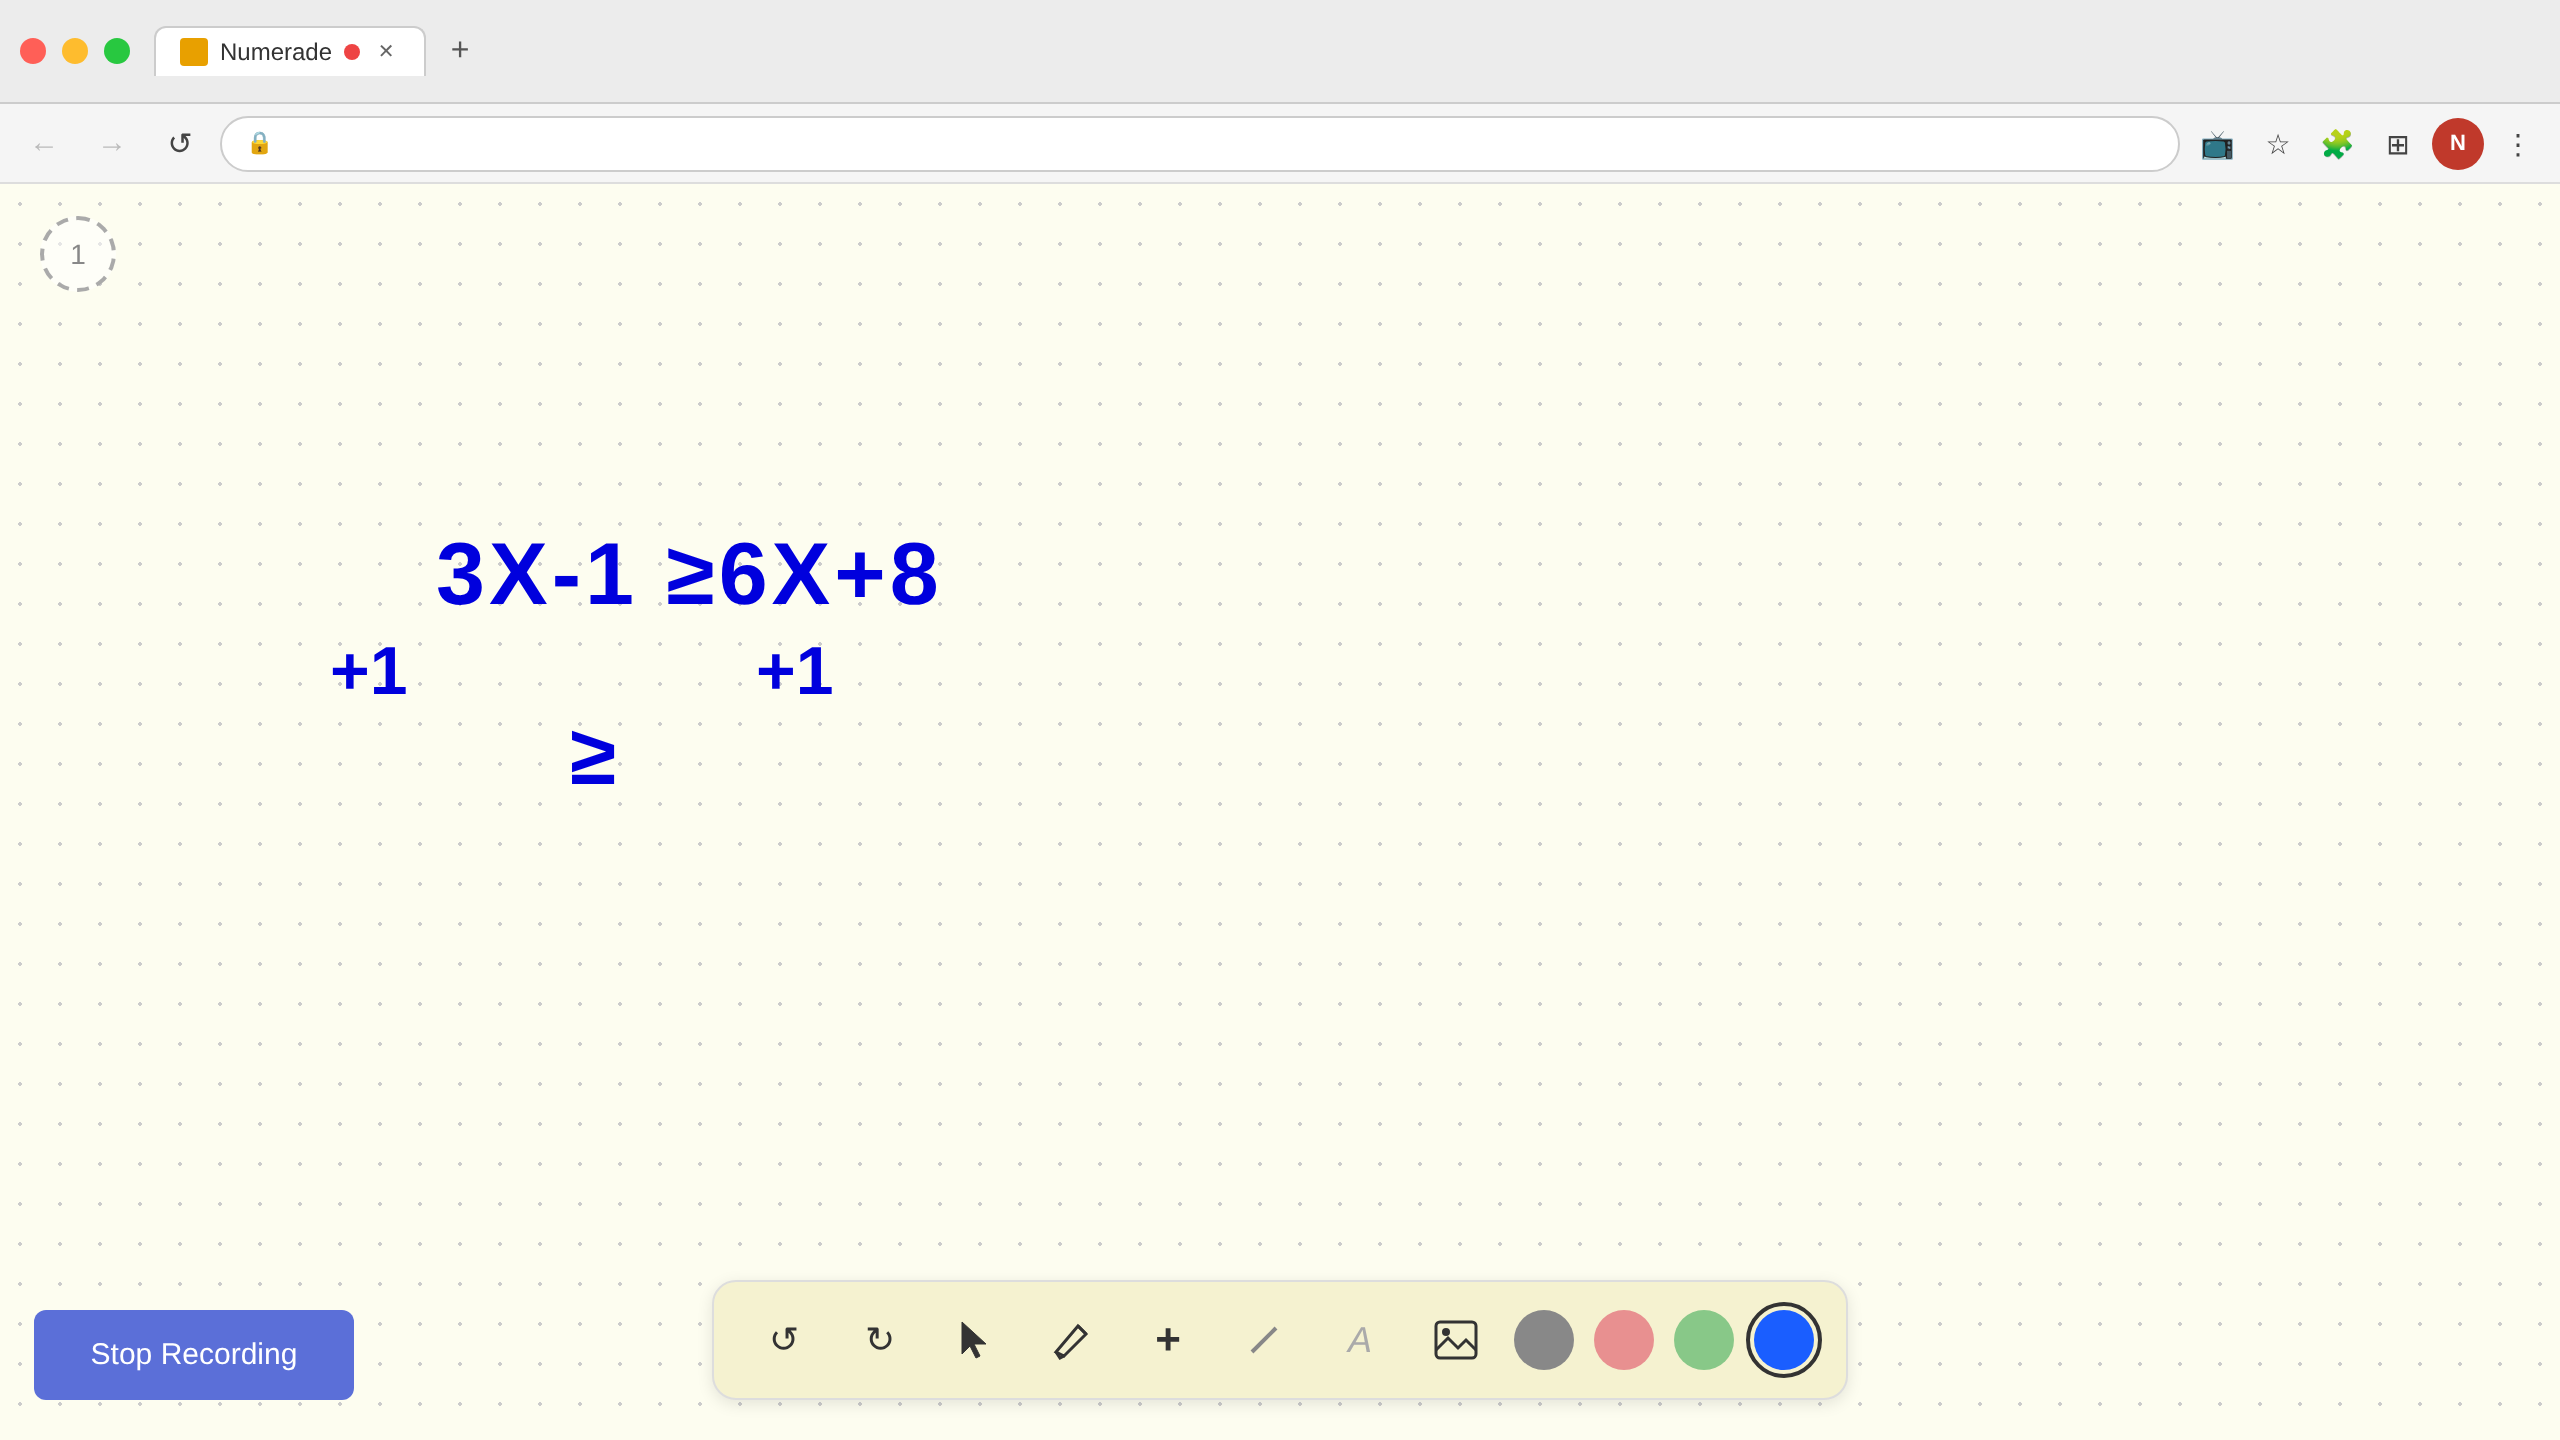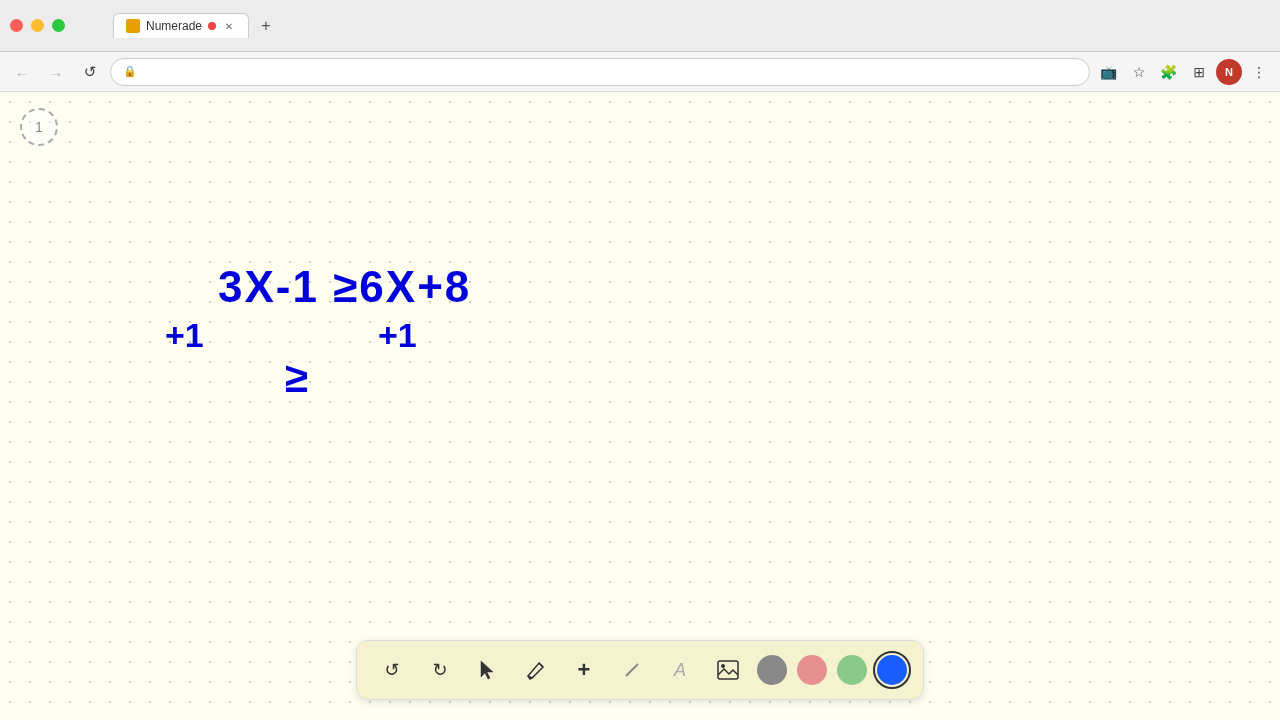--- a/index.html
+++ b/index.html
@@ -49,21 +49,20 @@
       display: flex;
       align-items: center;
       gap: 6px;
       background: #fff;
       border-radius: 6px 6px 0 0;
       padding: 5px 12px;
       font-size: 12px;
       color: #333;
       border: 1px solid #ccc;
       border-bottom: none;
-      margin-left: 36px;
     }
 
     .tab-favicon {
       width: 14px;
       height: 14px;
       background: #e8a000;
       border-radius: 2px;
       display: inline-block;
     }
 
@@ -314,20 +313,21 @@
 
     <text x="218" y="210" font-family="Arial Black, Arial, sans-serif" font-size="44" font-weight="900" fill="#0000dd" letter-spacing="2">3X-1 ≥6X+8</text>
 
     <text x="165" y="255" font-family="Arial Black, Arial, sans-serif" font-size="34" font-weight="900" fill="#0000dd">+1</text>
 
     <text x="378" y="255" font-family="Arial Black, Arial, sans-serif" font-size="34" font-weight="900" fill="#0000dd">+1</text>
 
     <text x="285" y="300" font-family="Arial Black, Arial, sans-serif" font-size="42" font-weight="900" fill="#0000dd">≥</text>
   </svg>
 
+  <button class="stop-recording-btn">Stop Recording</button>
 
   <div class="bottom-bar">
 
     <div class="toolbar-btn" title="Undo">↺</div>
 
     <div class="toolbar-btn" title="Redo">↻</div>
 
     <div class="toolbar-btn" title="Select">
       <svg width="22" height="22" viewBox="0 0 22 22">
         <polygon points="4,2 4,18 8,14 11,20 13,19 10,13 16,13" fill="#333" stroke="#333" stroke-width="0.5"></polygon>

